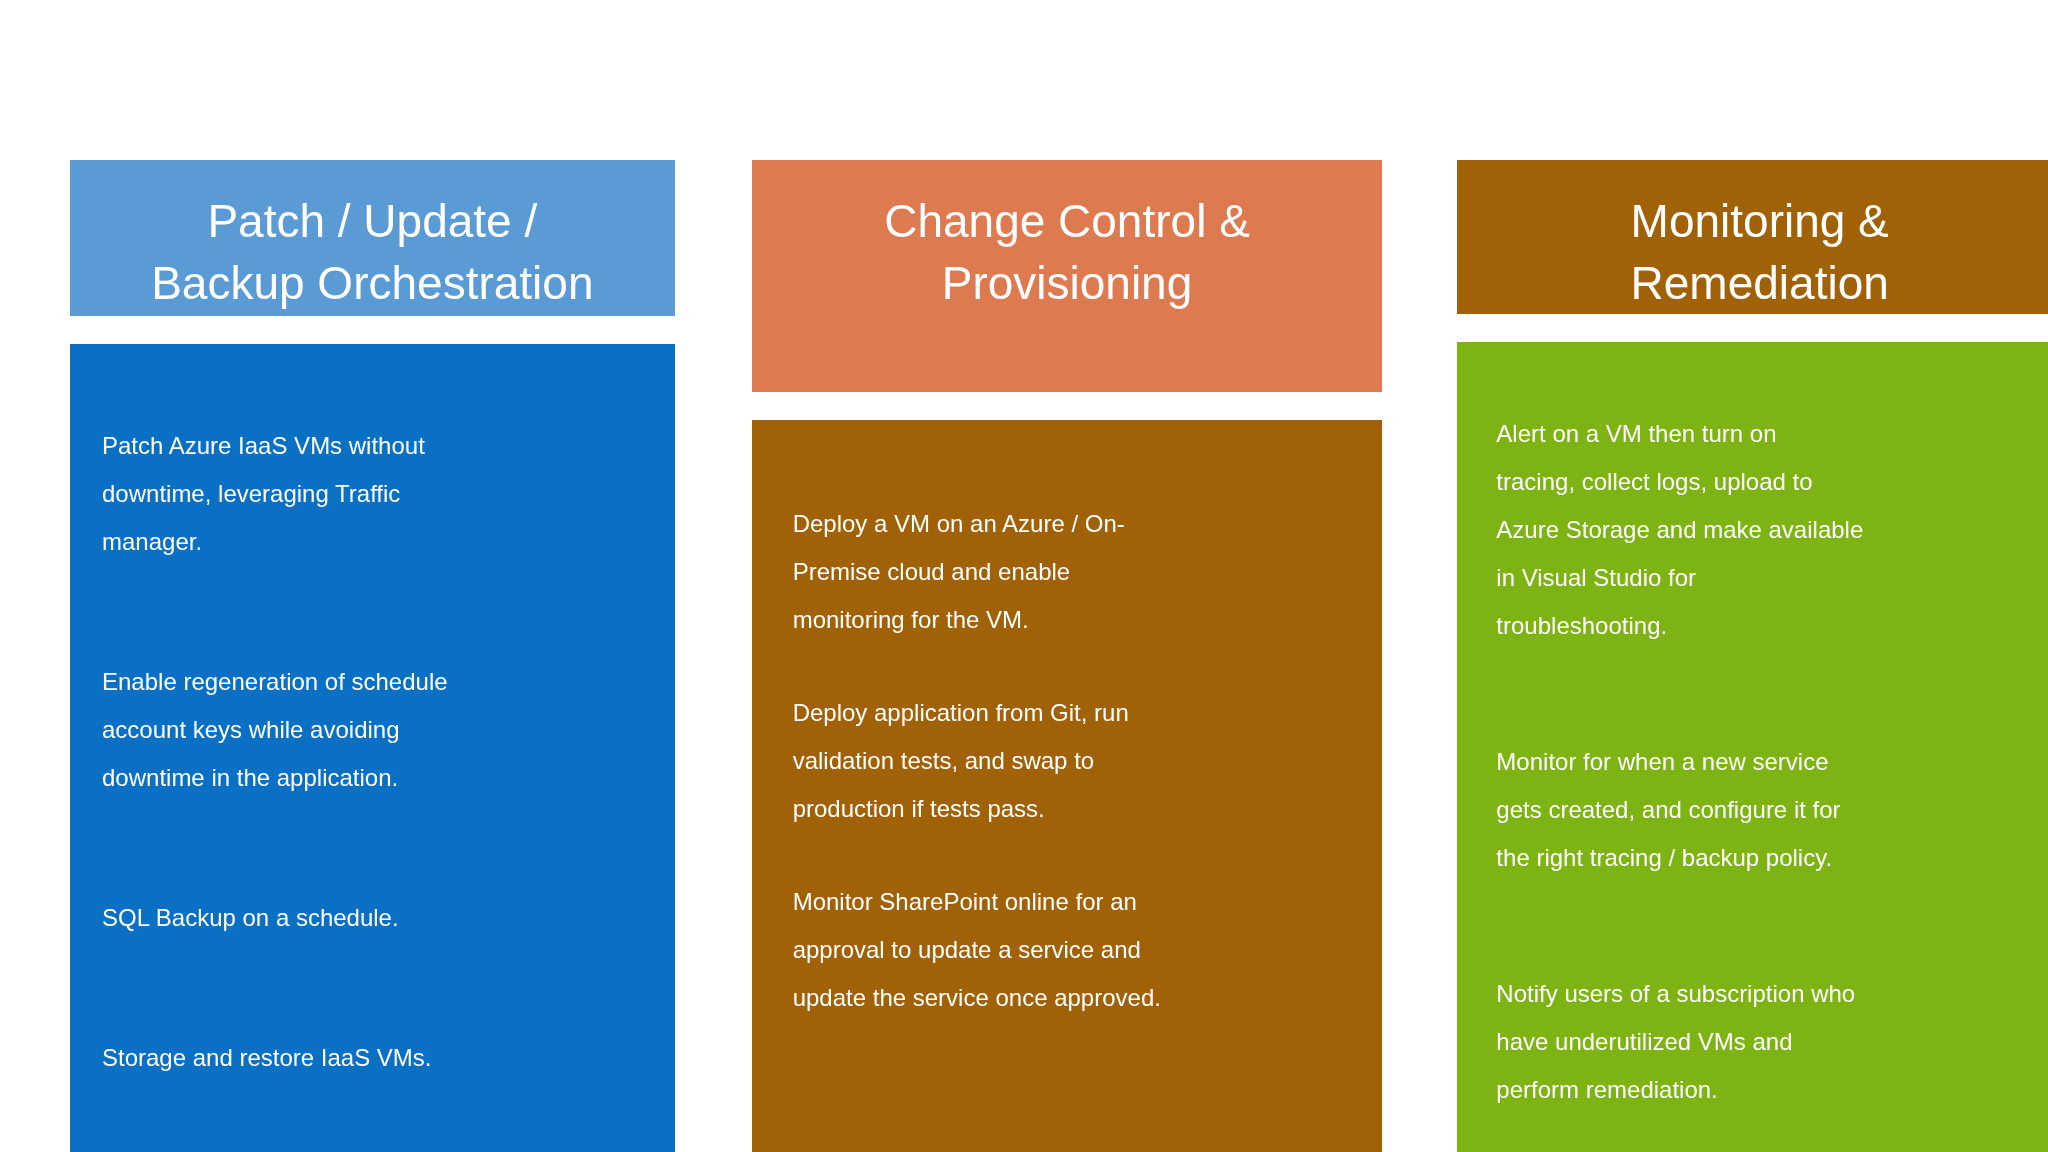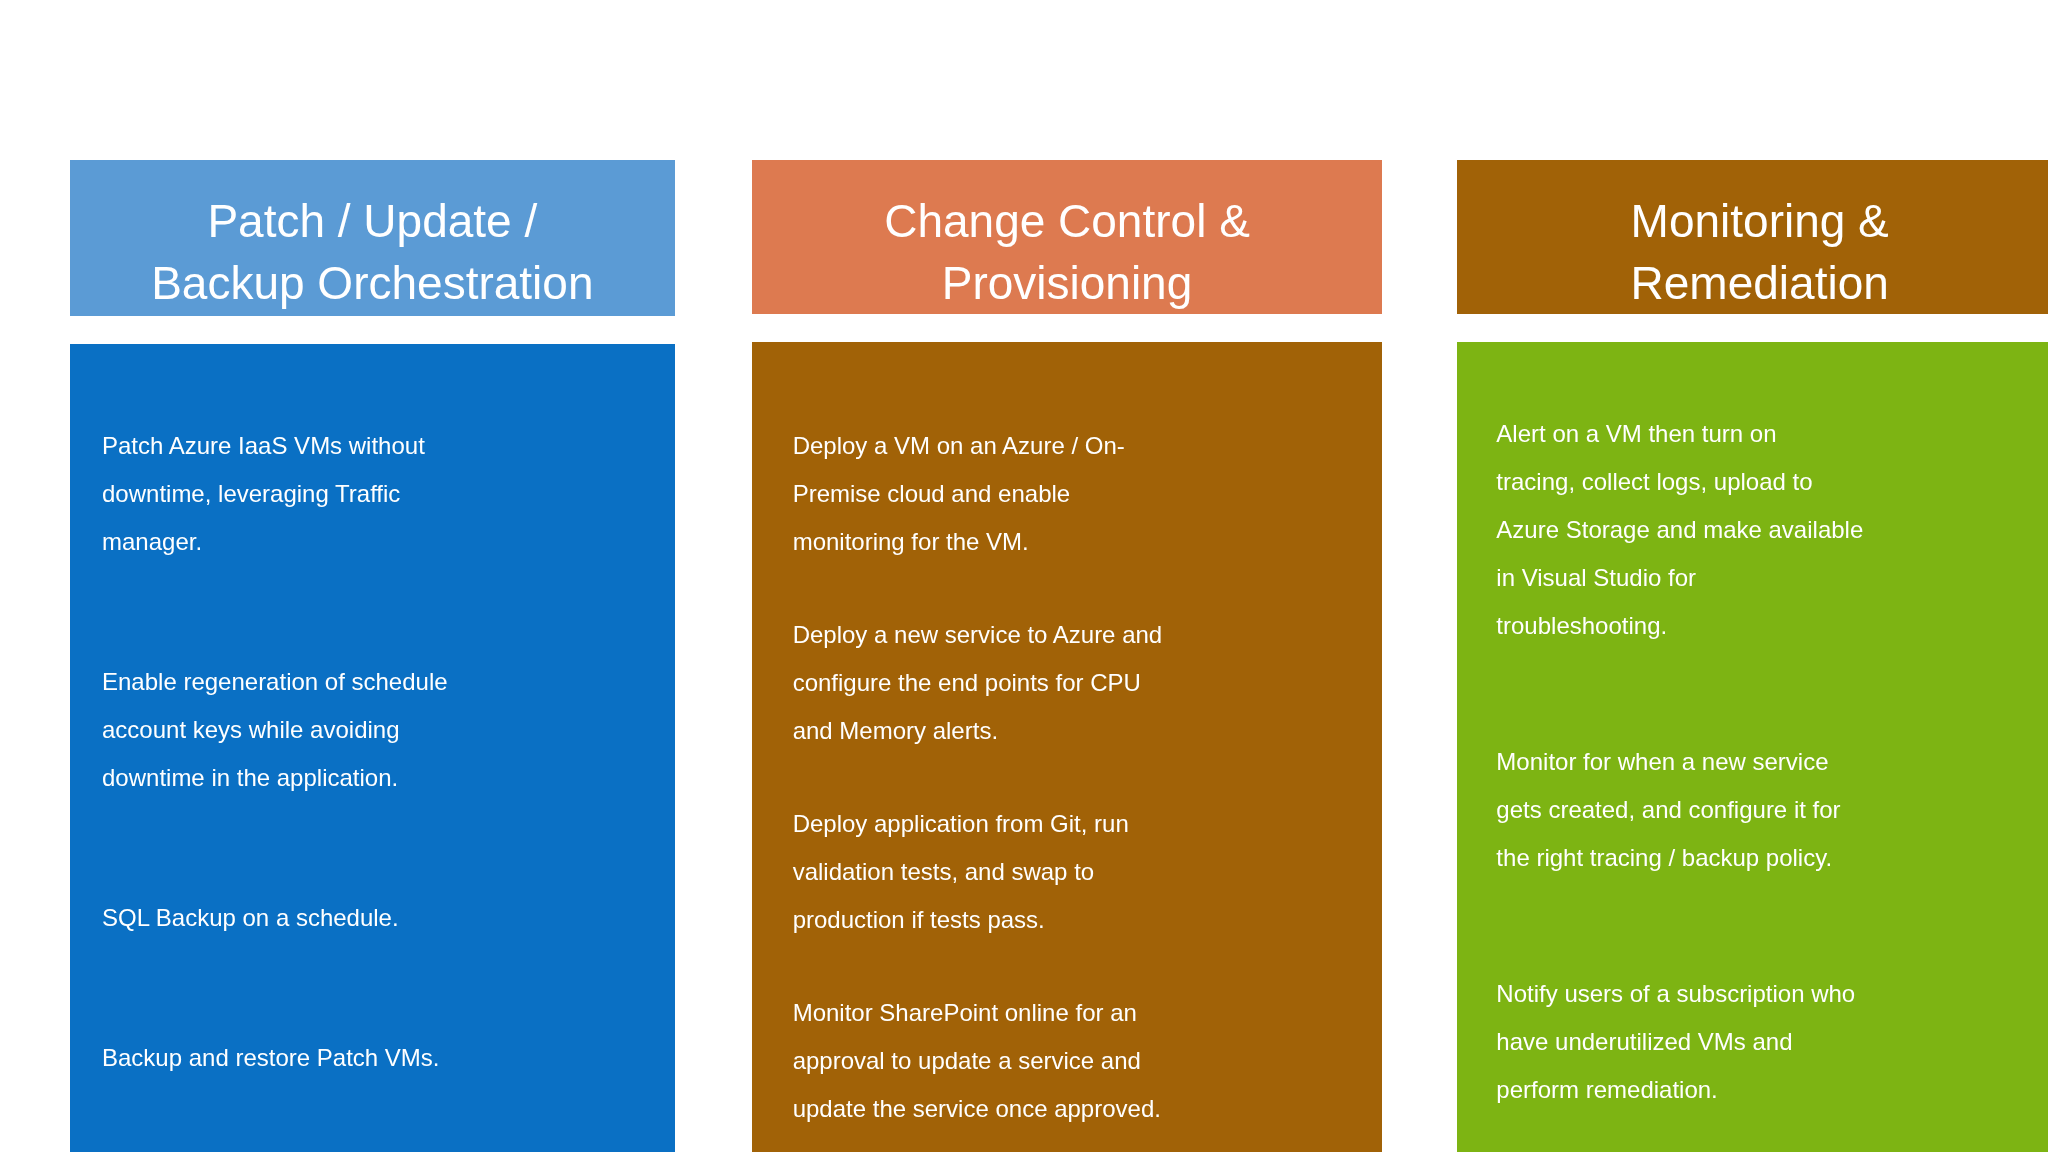--- a/index.html
+++ b/index.html
@@ -58,34 +58,31 @@
     <div class="col-header" style="background-color: rgb(91, 155, 213);">Patch / Update /
 Backup Orchestration</div>
     <div class="col-body" style="background-color: rgb(10, 112, 196);">
       <p class="para">Patch Azure IaaS VMs without
 downtime, leveraging Traffic
 manager.</p>
       <p class="para">Enable regeneration of schedule
 account keys while avoiding
 downtime in the application.</p>
       <p class="para">SQL Backup on a schedule.</p>
-      <p class="para">Backup and restore Patch VMs.</p>
+      <p class="para">Storage and restore IaaS VMs.</p>
     </div>
   </div>
 
   <div class="column col-1">
     <div class="col-header" style="background-color: rgb(221, 122, 80);">Change Control &amp;
 Provisioning</div>
     <div class="col-body" style="background-color: #a16207;">
       <p class="para">Deploy a VM on an Azure / On-
 Premise cloud and enable
 monitoring for the VM.</p>
-      <p class="para">Deploy a new service to Azure and
-configure the end points for CPU
-and Memory alerts.</p>
       <p class="para">Deploy application from Git, run
 validation tests, and swap to
 production if tests pass.</p>
       <p class="para">Monitor SharePoint online for an
 approval to update a service and
 update the service once approved.</p>
     </div>
   </div>
 
   <div class="column col-2">

